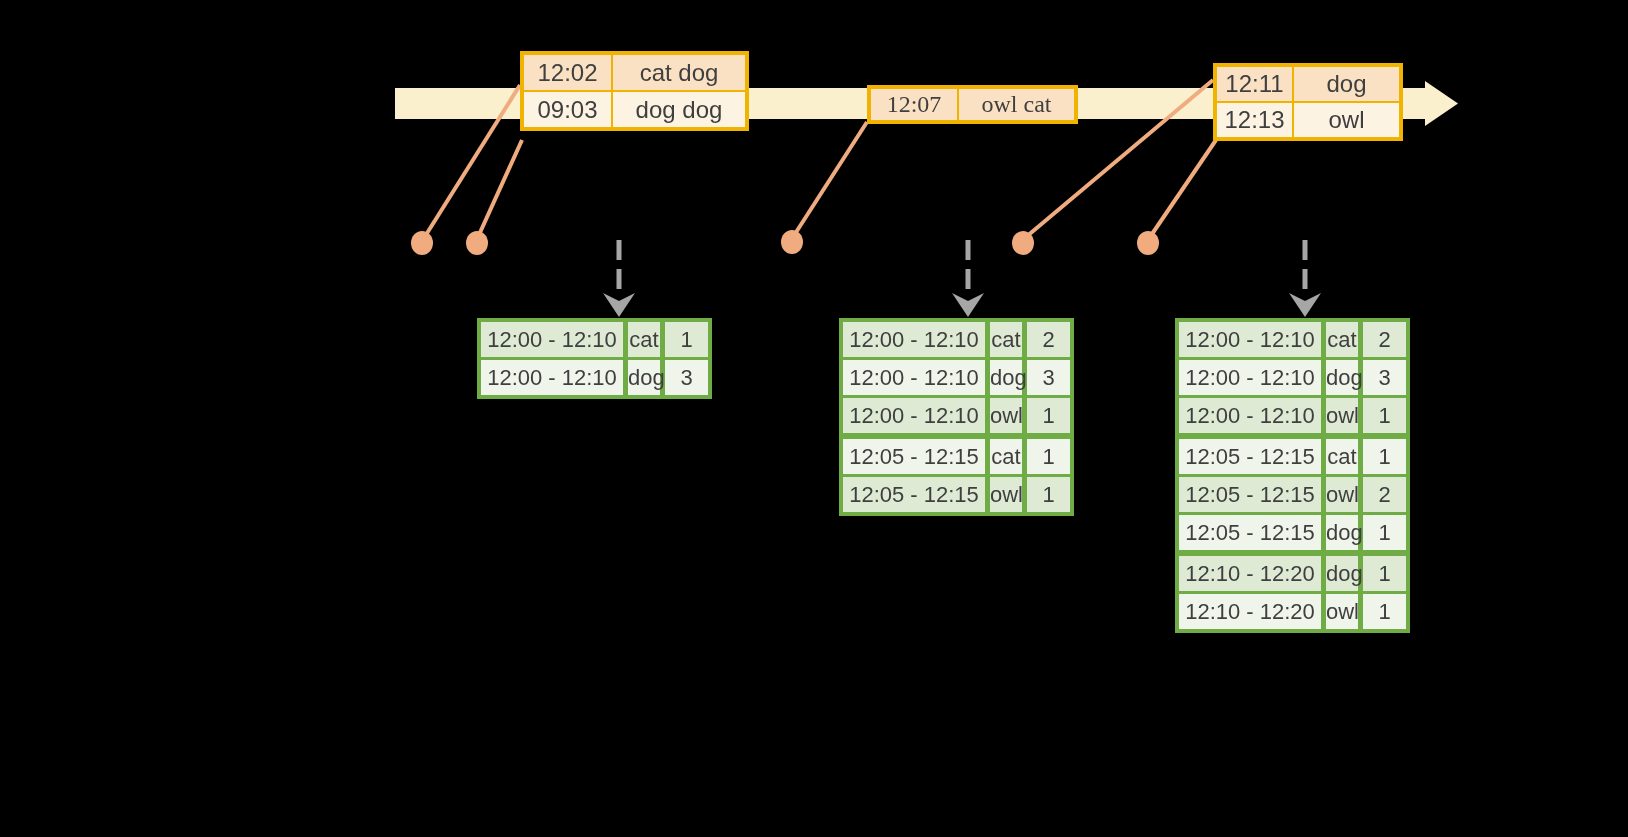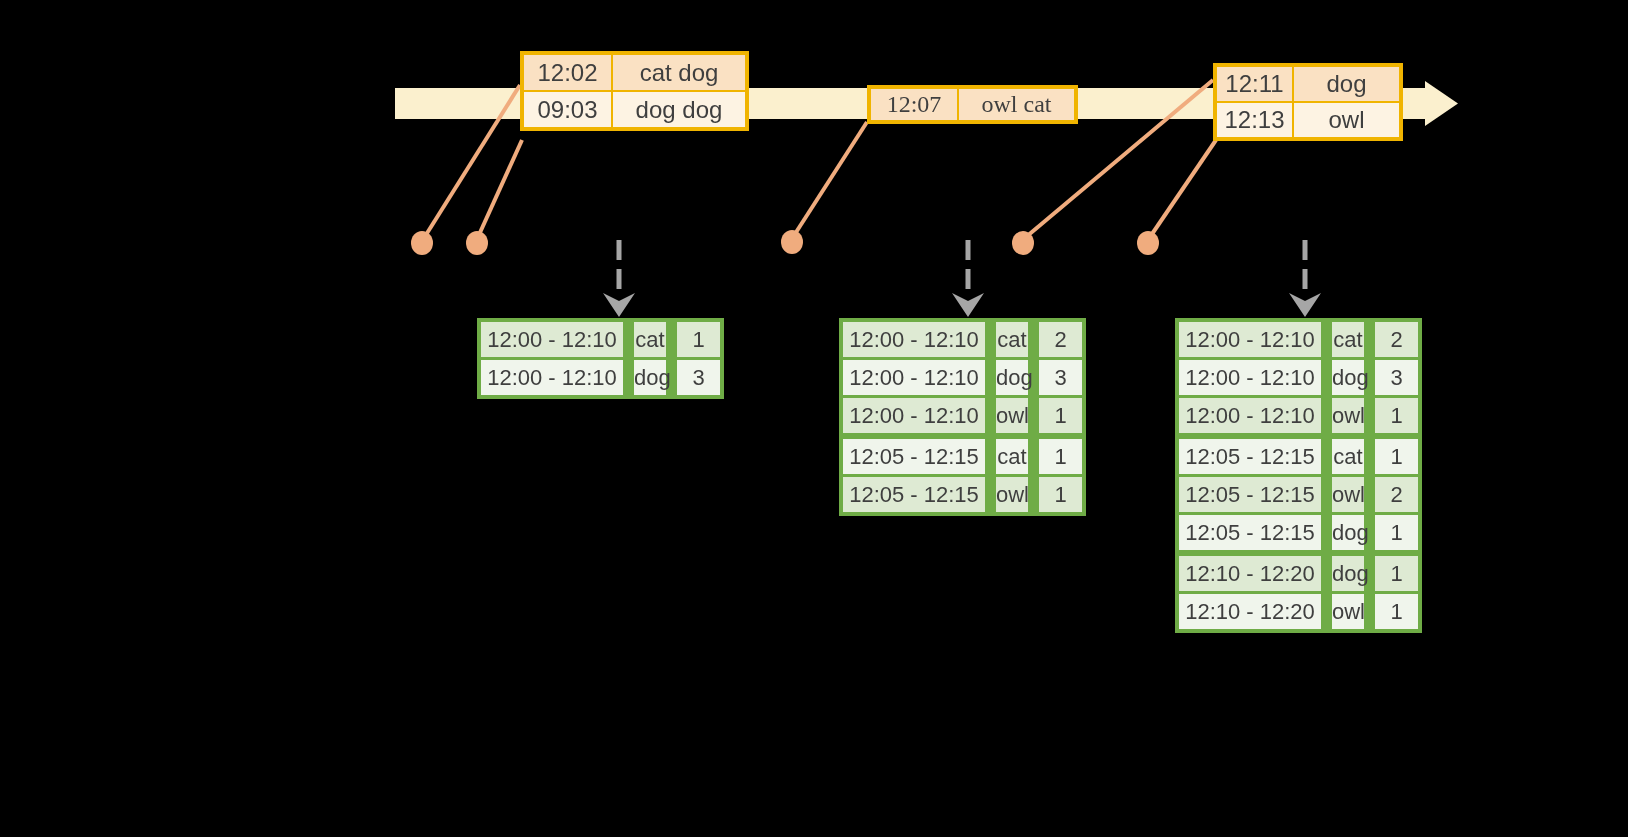--- a/index.html
+++ b/index.html
@@ -31,21 +31,21 @@
   #event-3 { left:1213px; top:63px; }
   #event-1 .c-time{width:87px}  #event-1 .c-words{width:132px}
   #event-2 .c-time{width:86px}  #event-2 .c-words{width:115px}
   #event-2 .e-row > div { height:31px; line-height:31px; }
   #event-3 .c-time{width:75px}  #event-3 .c-words{width:105px}
   #event-3 .e-row > div { height:34px; line-height:34px; }
 
   
   .rtable { position:absolute; background: var(--result-border, #6FAC46); padding:4px;
             display:flex; flex-direction:column; }
-  .r-row { display:flex; gap:11px; }
+  .r-row { display:flex; gap:5px; }
   .r-row + .r-row { margin-top:3px; }
   .r-row.group-start { margin-top:6px; }
   .r-row > div { height:35px; line-height:35px; text-align:center; font-size:22px; }
   .r-row.dark  > div { background: var(--result-row-dark, #DEEAD3); }
   .r-row.light > div { background: var(--result-row-light, #F0F5EC); }
   .c-window{width:142px} .c-word{width:32px} .c-count{width:43px}
   #result-1 { left:477px; top:318px; }
   #result-2 { left:839px; top:318px; }
   #result-3 { left:1175px; top:318px; }
 </style>

